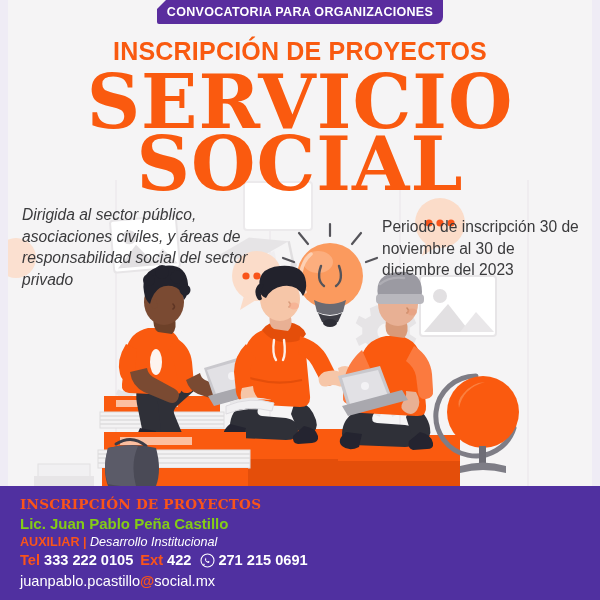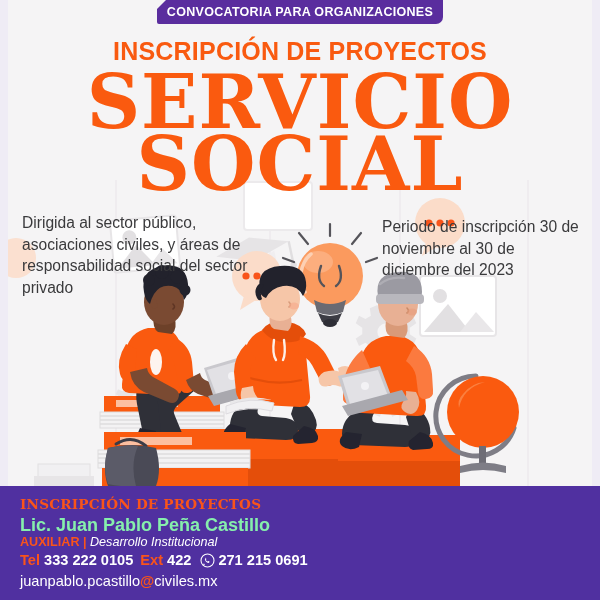--- a/index.html
+++ b/index.html
@@ -42,38 +42,38 @@
     font-size:74px;line-height:.92;letter-spacing:1px;
   }
   .bigtitle.l1{top:68px;}
   .bigtitle.l2{top:130px;}
 
   
   .copy{
     position:absolute;z-index:20;color:#3a3a3c;
     font-size:15.6px;line-height:1.39;font-weight:normal;
   }
-  .copy.left{left:22px;top:212px;width:250px;}
+  .copy.left{left:22px;top:204px;width:250px;font-style:italic;}
   .copy.right{right:18px;top:216px;width:200px;}
 
   
   .illus{position:absolute;left:8px;top:180px;width:584px;height:306px;z-index:10;}
 
   
   .footer{
     position:absolute;left:0;bottom:0;width:600px;height:114px;
     background:#5030a0;z-index:40;
   }
   .f-head{
     position:absolute;left:20px;top:10px;color:#f9541a;
     font-family:"DejaVu Serif", serif;font-weight:bold;font-size:13.6px;letter-spacing:.2px;
   }
   .f-name{
-    position:absolute;left:20px;top:29px;color:#86efac;
-    font-size:18px;font-weight:bold;
+    position:absolute;left:20px;top:29px;color:#84cc16;
+    font-size:15px;font-weight:bold;
   }
   .f-role{position:absolute;left:20px;top:49px;font-size:12.6px;white-space:nowrap;}
   .f-role .o{color:#f9541a;font-weight:bold;}
   .f-role .w{color:#ffffff;font-weight:normal;font-style:italic;}
   .f-tel{position:absolute;left:20px;top:66px;font-size:14.6px;white-space:nowrap;display:flex;align-items:center;}
   .f-tel .o{color:#f9541a;font-weight:bold;margin-right:4px;}
   .f-tel .w{color:#ffffff;font-weight:bold;}
   .f-tel .sp{display:inline-block;width:7px;}
   .wa{display:inline-flex;align-items:center;margin:0 3px 0 9px;}
   .f-mail{position:absolute;left:20px;top:87px;font-size:14.6px;color:#ffffff;font-weight:normal;}
@@ -373,17 +373,17 @@
         <svg width="15" height="15" viewBox="0 0 24 24">
           <circle cx="12" cy="12" r="10.4" fill="none" stroke="#ffffff" stroke-width="1.7"></circle>
           <path d="M8.4 7.6c.4-.1.8 0 1 .4l.7 1.4c.2.4.1.8-.2 1l-.5.4c-.1.1-.2.3-.1.5.5 1 1.3 1.8 2.3 2.3.2.1.4 0 .5-.1l.4-.5c.2-.3.6-.4 1-.2l1.4.7c.4.2.5.6.4 1-.3.9-1.2 1.5-2.1 1.3-2.6-.4-4.9-2.7-5.3-5.3-.2-.9.4-1.8 1.3-2.1z" fill="#ffffff"></path>
           <path d="M4.6 20.2l1.3-3.6 2.2 1.4z" fill="#ffffff"></path>
         </svg>
       </span>
       <span class="w">271 215 0691</span>
     </div>
 
     <div class="f-mail">
-      <span>juanpablo.pcastillo</span><span class="at">@</span><span>civiles.mx</span>
+      <span>juanpablo.pcastillo</span><span class="at">@</span><span>social.mx</span>
     </div>
   </div>
 
 </div>
 
 </body></html>

